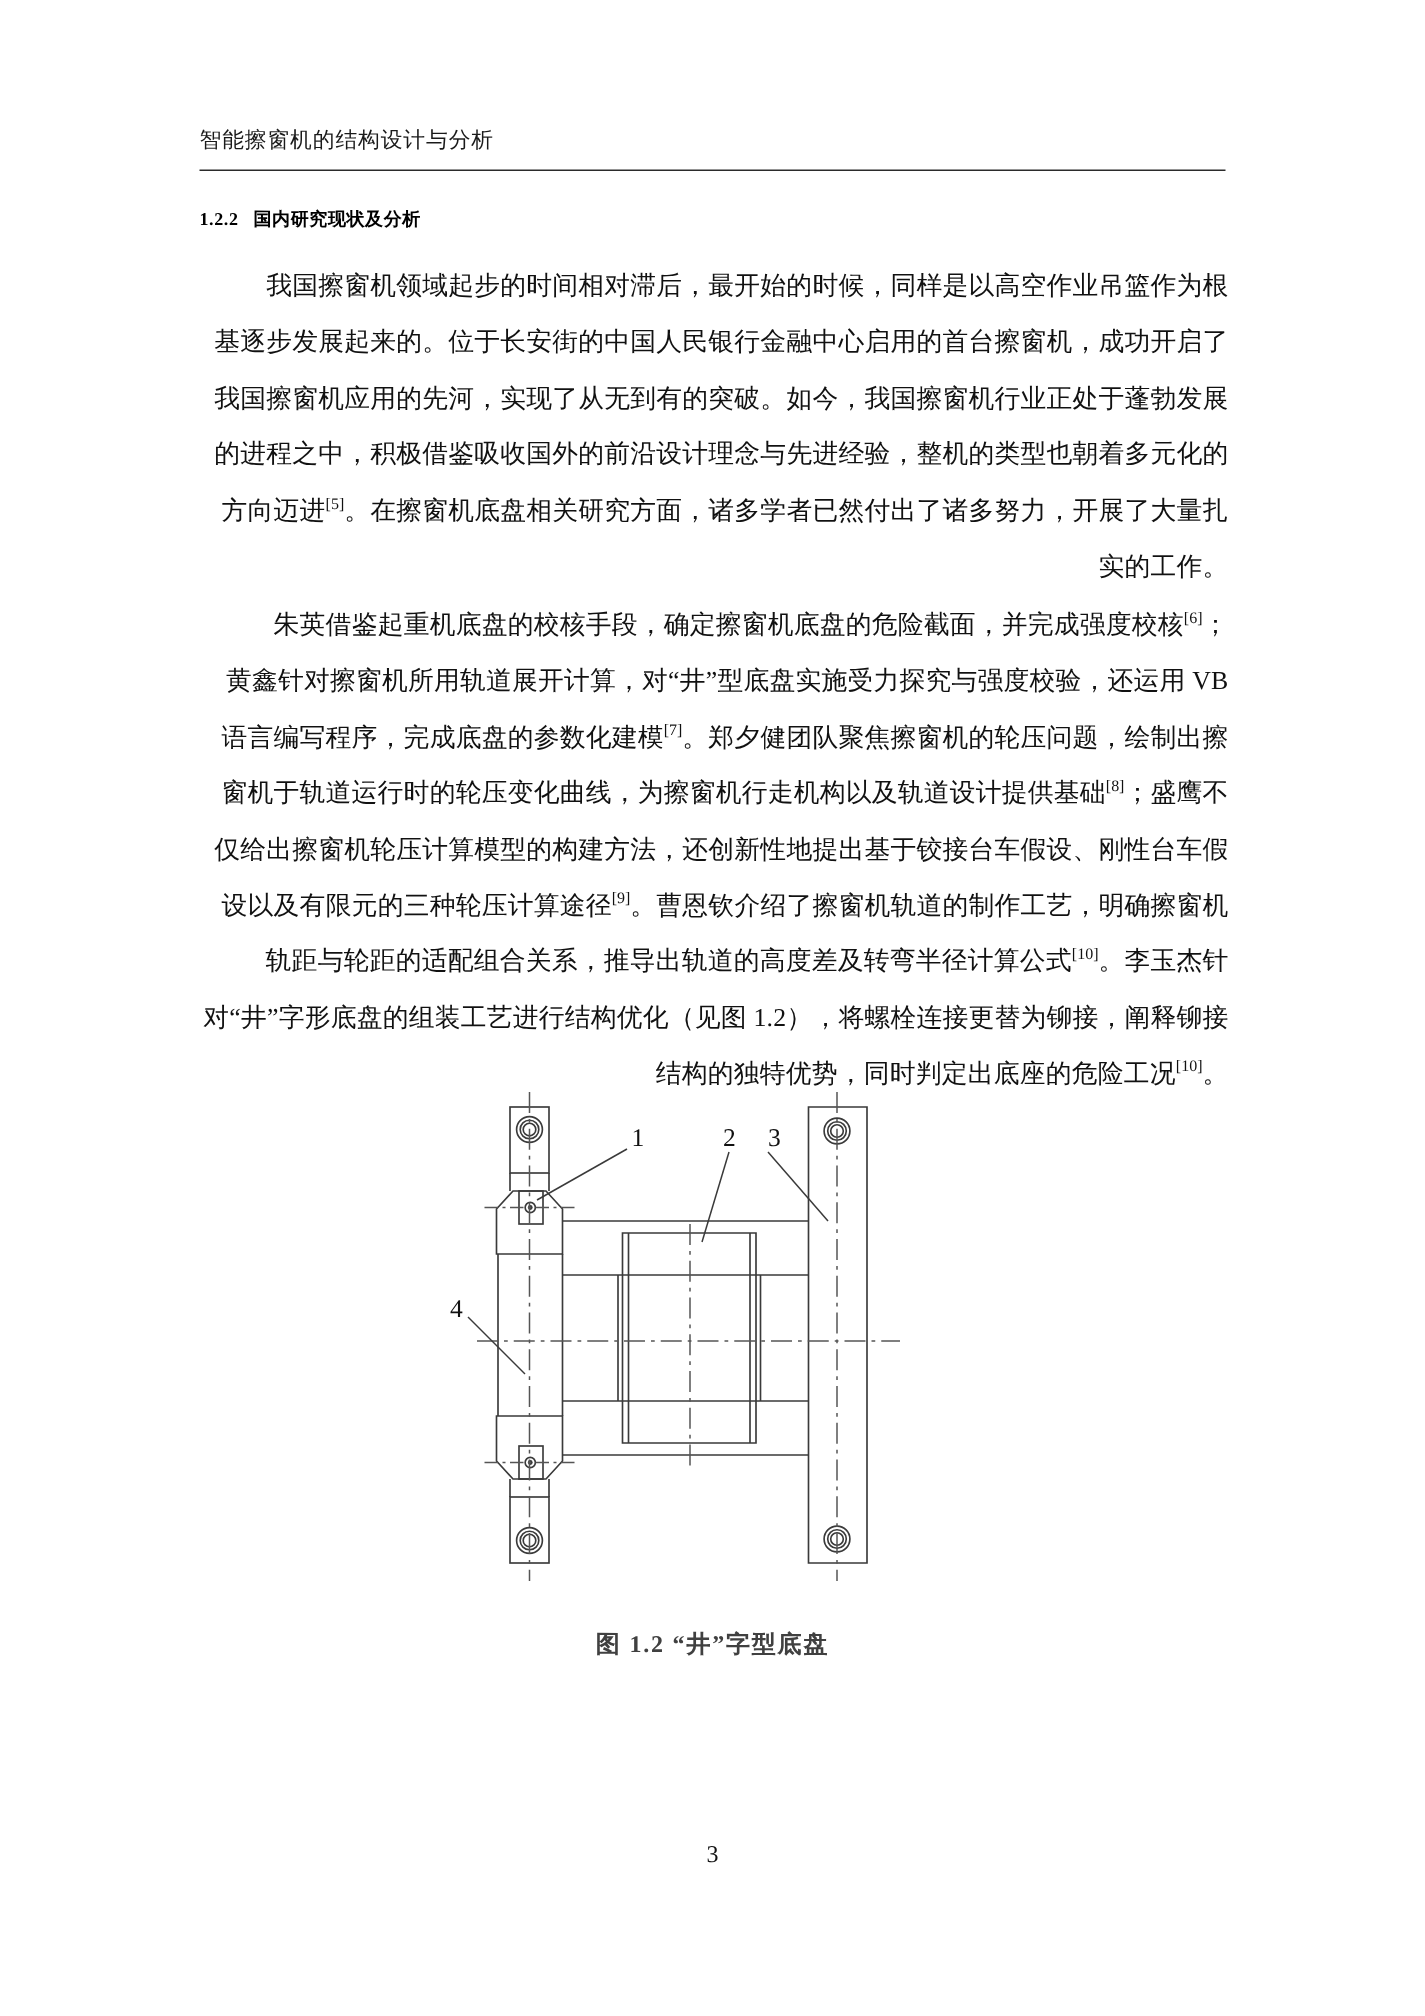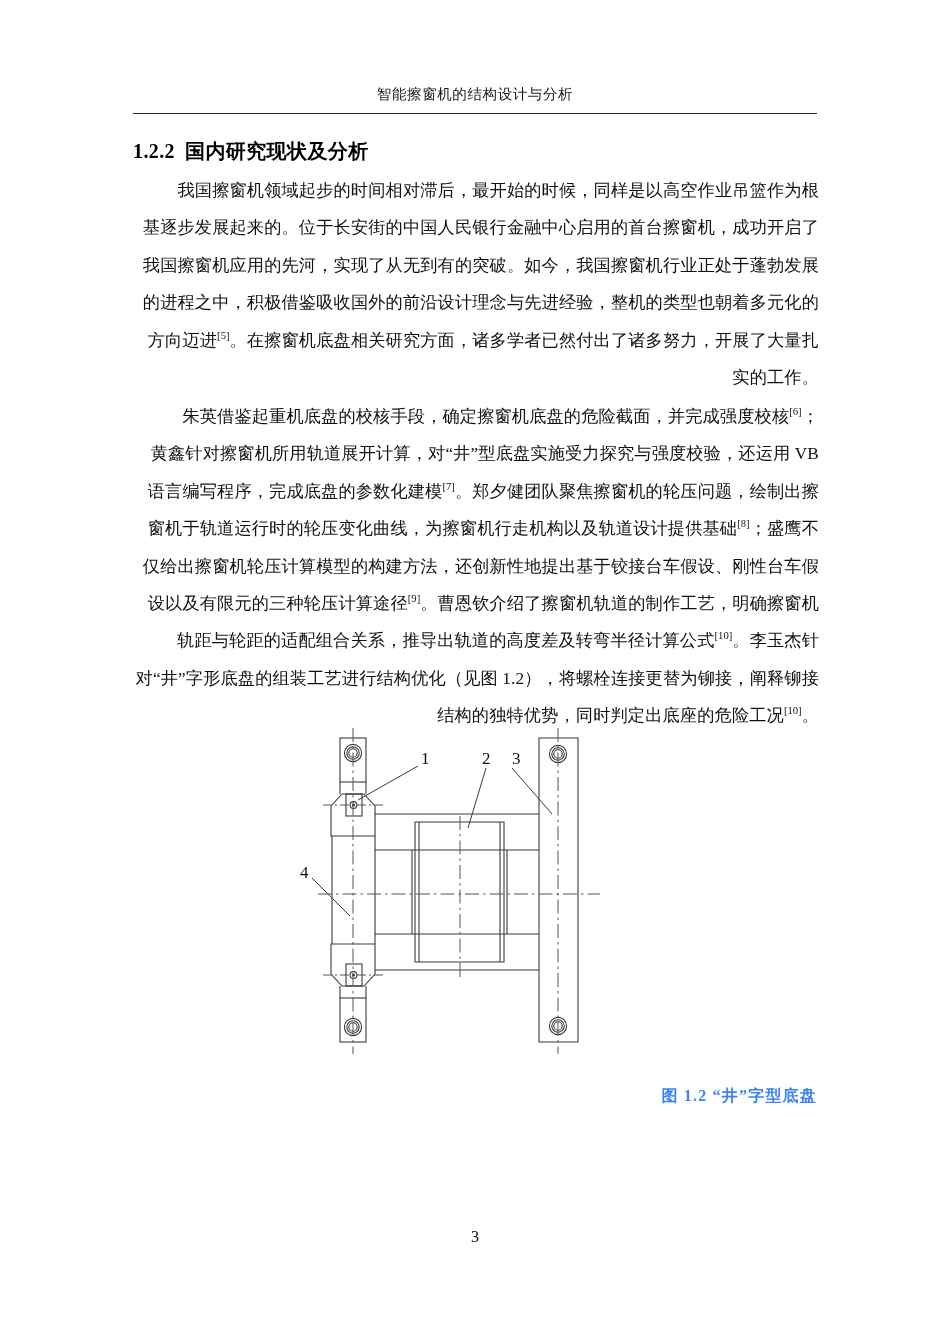--- a/index.html
+++ b/index.html
@@ -19,21 +19,20 @@
     overflow: hidden;
     box-sizing: border-box;
   }
 
   
   .header-zone {
     position: absolute;
     left: 133px;
     top: 84px;
     width: 684px;
-    text-align: center;
   }
   .header-text {
     font-size: 14.5px;
     letter-spacing: 0.6px;
     line-height: 1.4;
     color: #1a1a1a;
   }
   .header-rule {
     position: absolute;
     left: 133px;
@@ -42,21 +41,21 @@
     height: 0;
     border-top: 1.4px solid #2b2b2b;
   }
 
   
   .section-heading {
     position: absolute;
     left: 133px;
     top: 138px;
     width: 684px;
-    font-size: 20px;
+    font-size: 12px;
     font-weight: bold;
     letter-spacing: 0.4px;
     color: #000;
   }
   .section-heading .num {
     margin-right: 10px;
   }
 
   
   .body-block {
@@ -96,25 +95,25 @@
     width: 400px;
     height: 360px;
   }
   #figure-svg { display: block; }
 
   .figure-caption {
     position: absolute;
     left: 133px;
     top: 1086px;
     width: 684px;
-    text-align: right;
+    text-align: center;
     font-size: 16px;
     font-weight: bold;
     letter-spacing: 1.2px;
-    color: #3b82f6;
+    color: #404040;
   }
 
   
   .page-number {
     position: absolute;
     left: 133px;
     top: 1228px;
     width: 684px;
     text-align: center;
     font-size: 16px;

